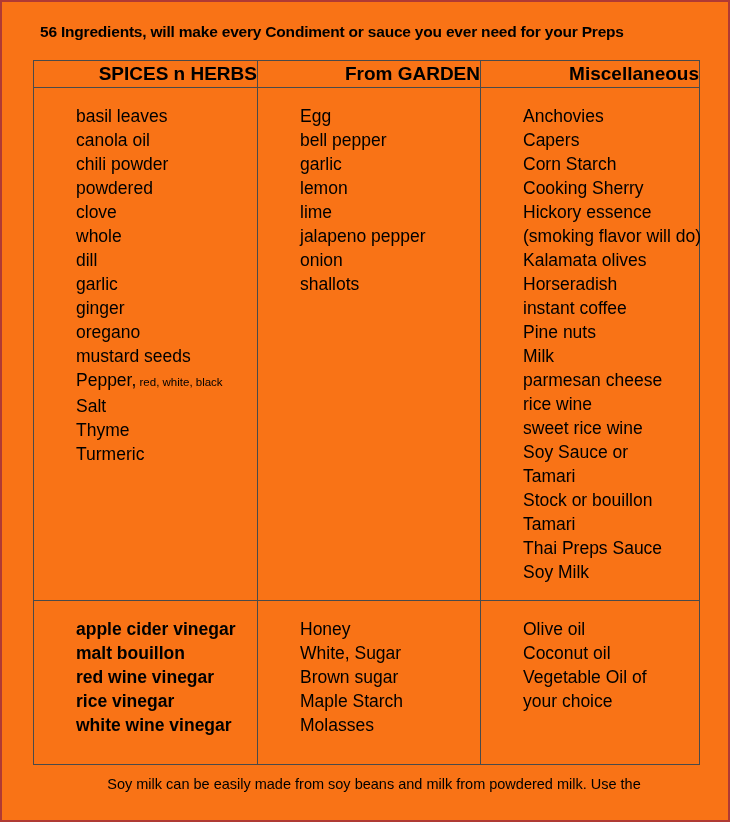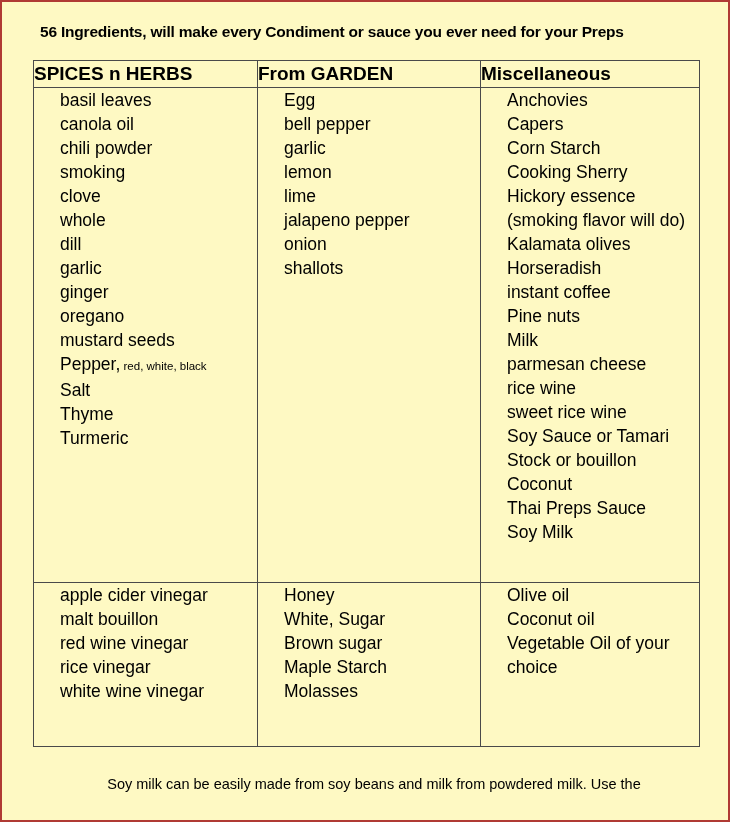--- a/index.html
+++ b/index.html
@@ -24,21 +24,21 @@
     background: #ffffff;
     position: relative;
   }
 
   .page-inner {
     position: absolute;
     left: 0;
     top: 0;
     right: 0;
     bottom: 0;
-    background: #fef9c3;
+    background: #f97316;
   }
 
   .title {
     position: absolute;
     left: 38px;
     top: 21px;
     width: 660px;
     font-size: 15.5px;
     font-weight: bold;
     color: #000000;
@@ -59,37 +59,37 @@
     border: 1px solid #4a4a4a;
     padding: 0;
     vertical-align: top;
   }
 
   .col-1 { width: 224px; }
   .col-2 { width: 223px; }
   .col-3 { width: 219px; }
 
   .hdr {
-    text-align: left;
+    text-align: right;
     font-size: 19px;
     font-weight: bold;
     color: #000000;
     height: 26px;
     line-height: 26px;
     padding: 0 2px;
     white-space: nowrap;
   }
 
   .body-cell {
     padding: 5px 6px 6px 6px;
   }
 
   .list {
     list-style: none;
-    margin: 0;
+    margin: 16px;
     padding: 0;
   }
   .list li {
     font-size: 17.5px;
     line-height: 24px;
     color: #000000;
     padding-left: 26px;
     white-space: nowrap;
   }
   .list li.wrap { white-space: normal; }
@@ -104,21 +104,21 @@
     line-height: 15px;
     padding-left: 26px;
     color: #000000;
   }
 
   
   .tall { height: 494px; }
   .short { height: 163px; }
 
   
-  .offset-top { padding-top: 22px; }
+  .offset-top { padding-top: 22px; font-weight: bold; }
 
   .footer {
     position: absolute;
     left: 38px;
     top: 772px;
     width: 668px;
     font-size: 14.5px;
     line-height: 21px;
     color: #000000;
   }
@@ -145,21 +145,21 @@
           <td class="hdr">From GARDEN</td>
           <td class="hdr">Miscellaneous</td>
         </tr>
 
         <tr>
           <td class="body-cell tall">
             <ul class="list">
                 <li><span>basil leaves</span></li>
                 <li><span>canola oil</span></li>
                 <li><span>chili powder</span></li>
-                <li><span>smoking</span></li>
+                <li><span>powdered</span></li>
                 <li><span>clove</span></li>
                 <li><span>whole</span></li>
                 <li><span>dill</span></li>
                 <li><span>garlic</span></li>
                 <li><span>ginger</span></li>
                 <li><span>oregano</span></li>
                 <li><span>mustard seeds</span></li>
                 <li><span>Pepper,</span><span class="sub"> red, white, black</span></li>
                 <li><span>Salt</span></li>
                 <li><span>Thyme</span></li>
@@ -189,21 +189,21 @@
                 <li><span>Kalamata olives</span></li>
                 <li><span>Horseradish</span></li>
                 <li><span>instant coffee</span></li>
                 <li><span>Pine nuts</span></li>
                 <li><span>Milk</span></li>
                 <li><span>parmesan cheese</span></li>
                 <li><span>rice wine</span></li>
                 <li><span>sweet rice wine</span></li>
                 <li class="wrap"><span>Soy Sauce or Tamari</span></li>
                 <li><span>Stock or bouillon</span></li>
-                <li><span>Coconut</span></li>
+                <li><span>Tamari</span></li>
                 <li><span>Thai Preps Sauce</span></li>
                 <li><span>Soy Milk</span></li>
               </ul>
           </td>
         </tr>
 
 
         <tr>
           <td class="body-cell short offset-top">
             <ul class="list">

